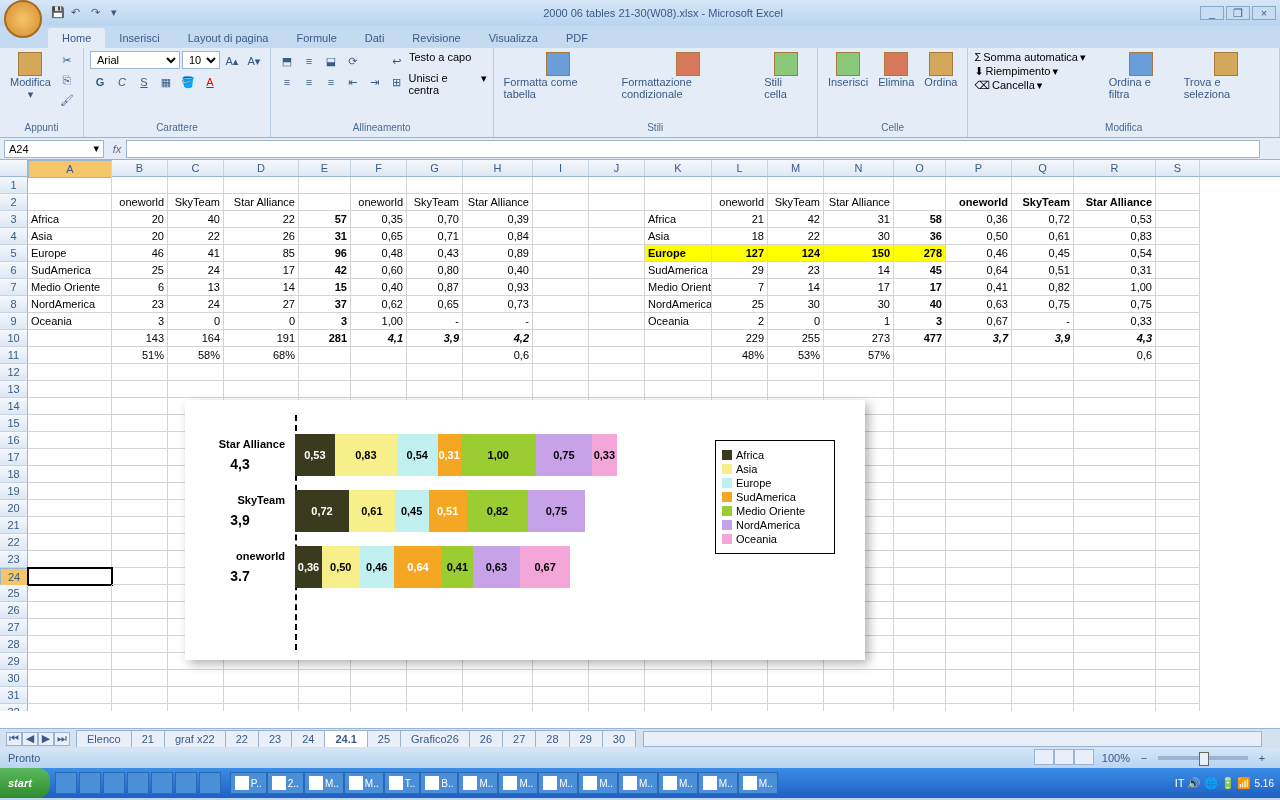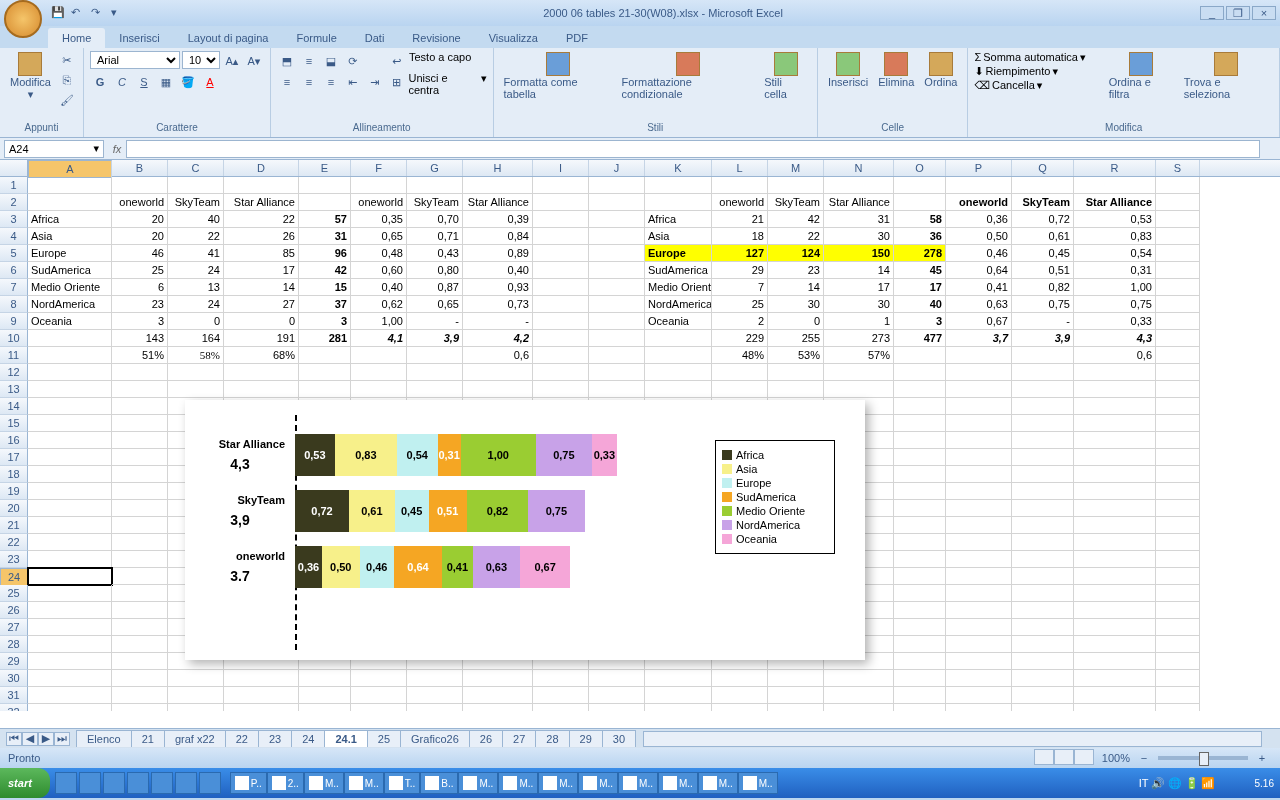--- a/index.html
+++ b/index.html
@@ -63,21 +63,21 @@
 .status-r{margin-left:auto;display:flex;align-items:center;gap:8px;}
 .viewbtns span{width:20px;height:16px;border:1px solid #9ab5d3;display:inline-block;background:#e8eff8;}
 .zoom{display:flex;align-items:center;gap:4px;}
 .zslider{width:90px;height:4px;background:#9ab5d3;position:relative;}
 .zslider::after{content:"";position:absolute;left:45%;top:-4px;width:8px;height:12px;background:#e8eff8;border:1px solid #666;}
 .taskbar{height:30px;background:linear-gradient(#3a8de8,#2060c0);display:flex;align-items:center;}
 .start{height:30px;padding:0 18px 0 8px;background:linear-gradient(#5cb85c,#2e8b2e);color:#fff;font-weight:bold;font-style:italic;display:flex;align-items:center;border-radius:0 12px 12px 0;}
 .tray-item{width:22px;height:22px;margin:0 1px;background:#4a8fd8;border:1px solid #2a6ab0;}
 .tray-wide{padding:0 4px;height:22px;background:#4a8fd8;border:1px solid #2a6ab0;color:#fff;display:flex;align-items:center;gap:2px;font-size:10px;}
 .systray{margin-left:auto;display:flex;align-items:center;gap:3px;padding:0 6px;color:#fff;}
-.clock{color:#fff;font-size:10px;margin-left:36px;}
+.clock{color:#fff;font-size:10px;}
 .c-dark{background:#3a3a1e;color:#fff;}
 .c-yel{background:#f7f08a;}
 .c-cyan{background:#c0f0f0;}
 .c-org{background:#f5a623;color:#fff;}
 .c-grn{background:#9acd32;}
 .c-pur{background:#c8a2e8;}
 .c-pnk{background:#f5a6d8;}
 </style>
 </head>
 <body>
@@ -495,21 +495,21 @@
         <div class="cell b" style="width: 52px;">477</div>
         <div class="cell b i" style="width: 66px;">3,7</div>
         <div class="cell b i" style="width: 62px;">3,9</div>
         <div class="cell b i" style="width: 82px;">4,3</div>
         <div class="cell " style="width: 44px;"></div>
       </div>
       <div class="row">
         <div class="rh">11</div>
         <div class="cell l" style="width: 84px;"></div>
         <div class="cell " style="width: 56px;">51%</div>
-        <div class="cell " style="width: 56px; font-family: Liberation Serif, serif;">58%</div>
+        <div class="cell " style="width: 56px;">58%</div>
         <div class="cell " style="width: 75px;">68%</div>
         <div class="cell b" style="width: 52px;"></div>
         <div class="cell " style="width: 56px;"></div>
         <div class="cell " style="width: 56px;"></div>
         <div class="cell " style="width: 70px;">0,6</div>
         <div class="cell " style="width: 56px;"></div>
         <div class="cell " style="width: 56px;"></div>
         <div class="cell l" style="width: 67px;"></div>
         <div class="cell " style="width: 56px;">48%</div>
         <div class="cell " style="width: 56px;">53%</div>

